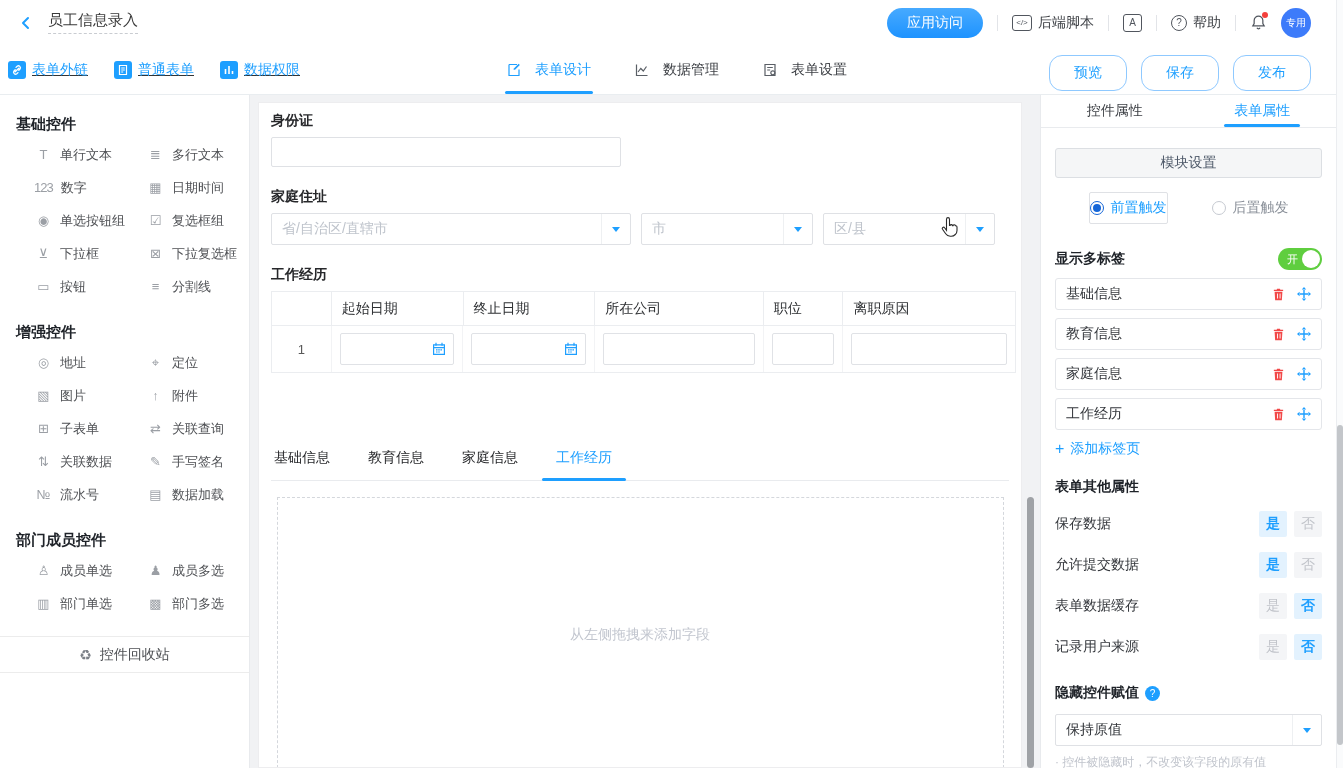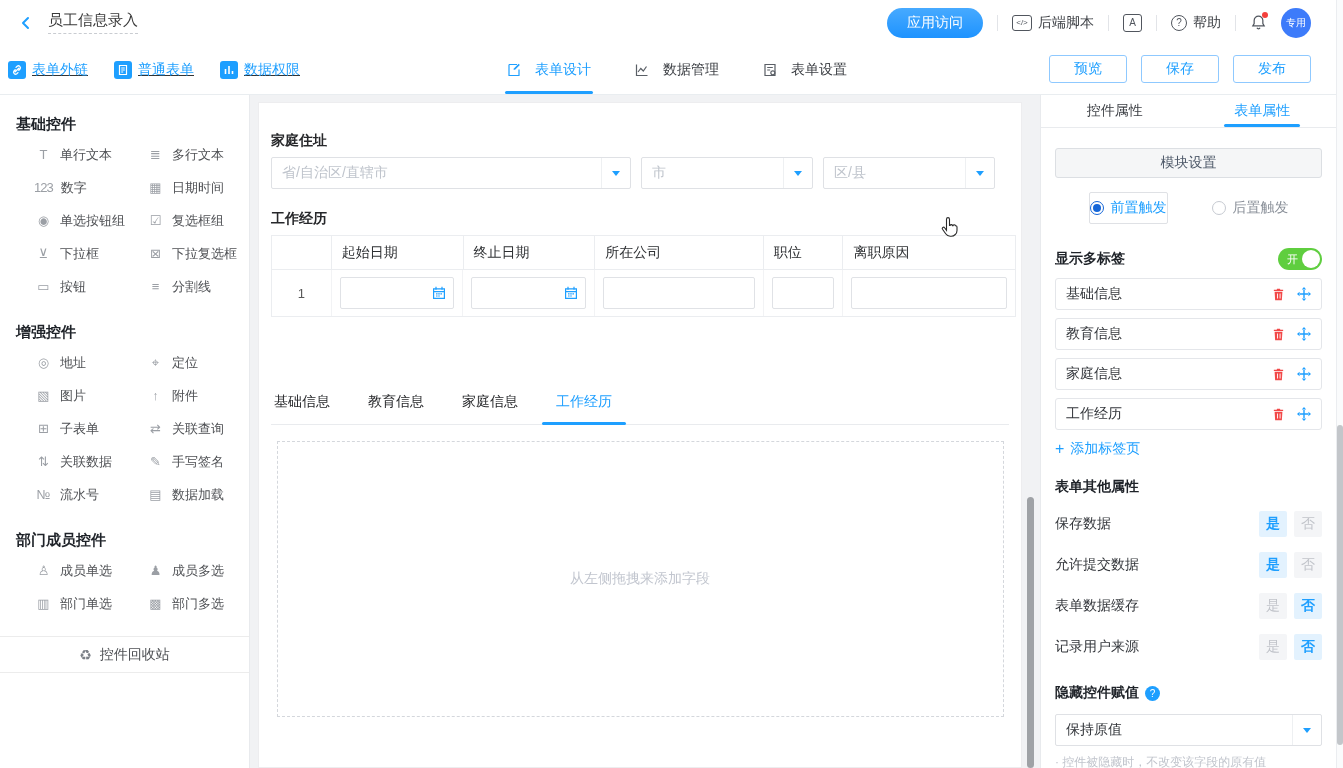--- a/index.html
+++ b/index.html
@@ -37,21 +37,21 @@
   .sq-ic { width:18px; height:18px; border-radius:3px; background:#1e9fff; display:flex;
            align-items:center; justify-content:center; }
   .tool-tabs { position:absolute; left:505px; top:0; height:49px; display:flex; gap:40px; }
   .tool-tab { display:flex; align-items:center; gap:14px; color:#3c3f44; position:relative; padding:0 2px; }
   .tool-tab svg { color:#5a5f66; }
   .tool-tab.active { color:#1e9fff; }
   .tool-tab.active svg { color:#1e9fff; }
   .tool-tab.active::after { content:''; position:absolute; left:0; right:0; bottom:0; height:3px;
                             background:#1e9fff; border-radius:2px; }
   .tool-right { position:absolute; right:32px; top:10px; display:flex; gap:14px; }
-  .ghost-btn { width:78px; height:28px; background:#fff; border:1px solid #8fc9ff; border-radius:3px;
+  .ghost-btn { width:78px; height:36px; background:#fff; border:1px solid #8fc9ff; border-radius:13px;
                color:#1e9fff; font-size:14px; }
 
   
   .sidebar { position:absolute; left:0; top:95px; width:250px; height:673px; background:#fff;
              border-right:1px solid #e8eaed; overflow:hidden; }
   .w-sec-title { font-size:15px; font-weight:bold; color:#1f2329; padding:20px 0 4px 16px; }
   .w-grid { display:grid; grid-template-columns:112px 1fr; padding-left:34px; }
   .w-item { display:flex; align-items:center; gap:8px; height:33px; cursor:grab; }
   .w-ic { min-width:18px; text-align:center; color:#9b9fa5; font-size:13px; letter-spacing:-1px; }
   .w-lb { color:#4e5054; font-size:13px; letter-spacing:0; white-space:nowrap; }
@@ -350,20 +350,24 @@
   </div>
   <div class="recycle-row">
     <span class="recycle-ic">♻</span>
     <span>控件回收站</span>
   </div>
 </aside>
 
 <div class="canvas">
   <div class="sheet">
 
+    <div>
+      <div class="f-label">身份证</div>
+      <input class="text-input" style="">
+    </div>
 
     <div class="gap20"></div>
     <div>
       <div class="f-label">家庭住址</div>
       <div class="addr-row">
         <div class="sel" style="width:360px">
           <span class="sel-ph">省/自治区/直辖市</span>
           <span class="sel-caret">
               <span class="caret-tri"></span>
             </span>

